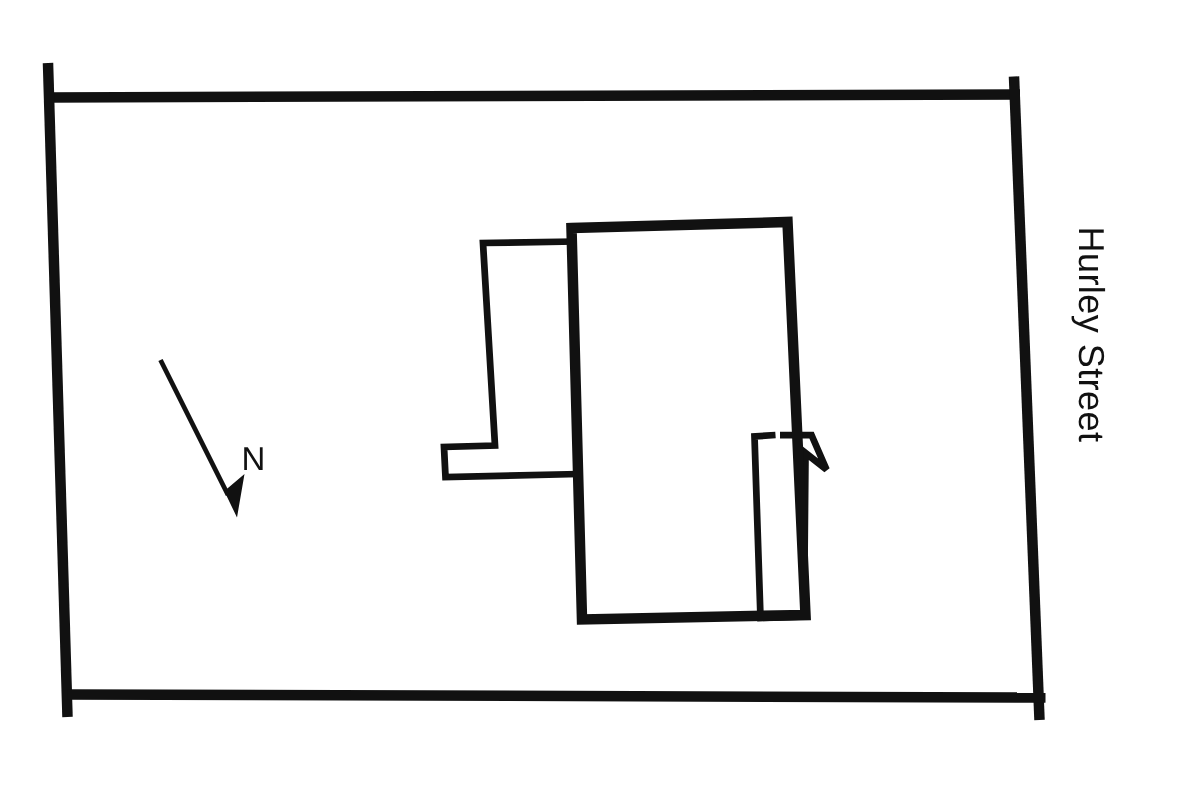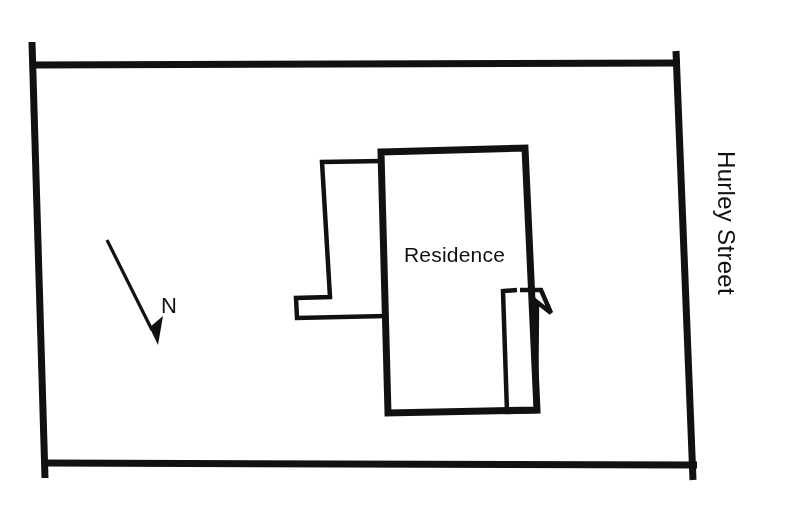--- a/index.html
+++ b/index.html
@@ -114,19 +114,18 @@
              L 388 413
              Z"></path>
 
     <g>
       <line class="north-shaft" x1="107" y1="240" x2="152" y2="330"></line>
       <polygon class="north-head" points="158,345 145,318 150,327 163,316"></polygon>
     </g>
 
   </svg>
 
-  <div class="map-label" id="residence-label">Residence</div>
 
   <div class="map-label" id="north-label">N</div>
 
   <div class="map-label" id="street-label">Hurley Street</div>
 
 </div>
 
 </body></html>

